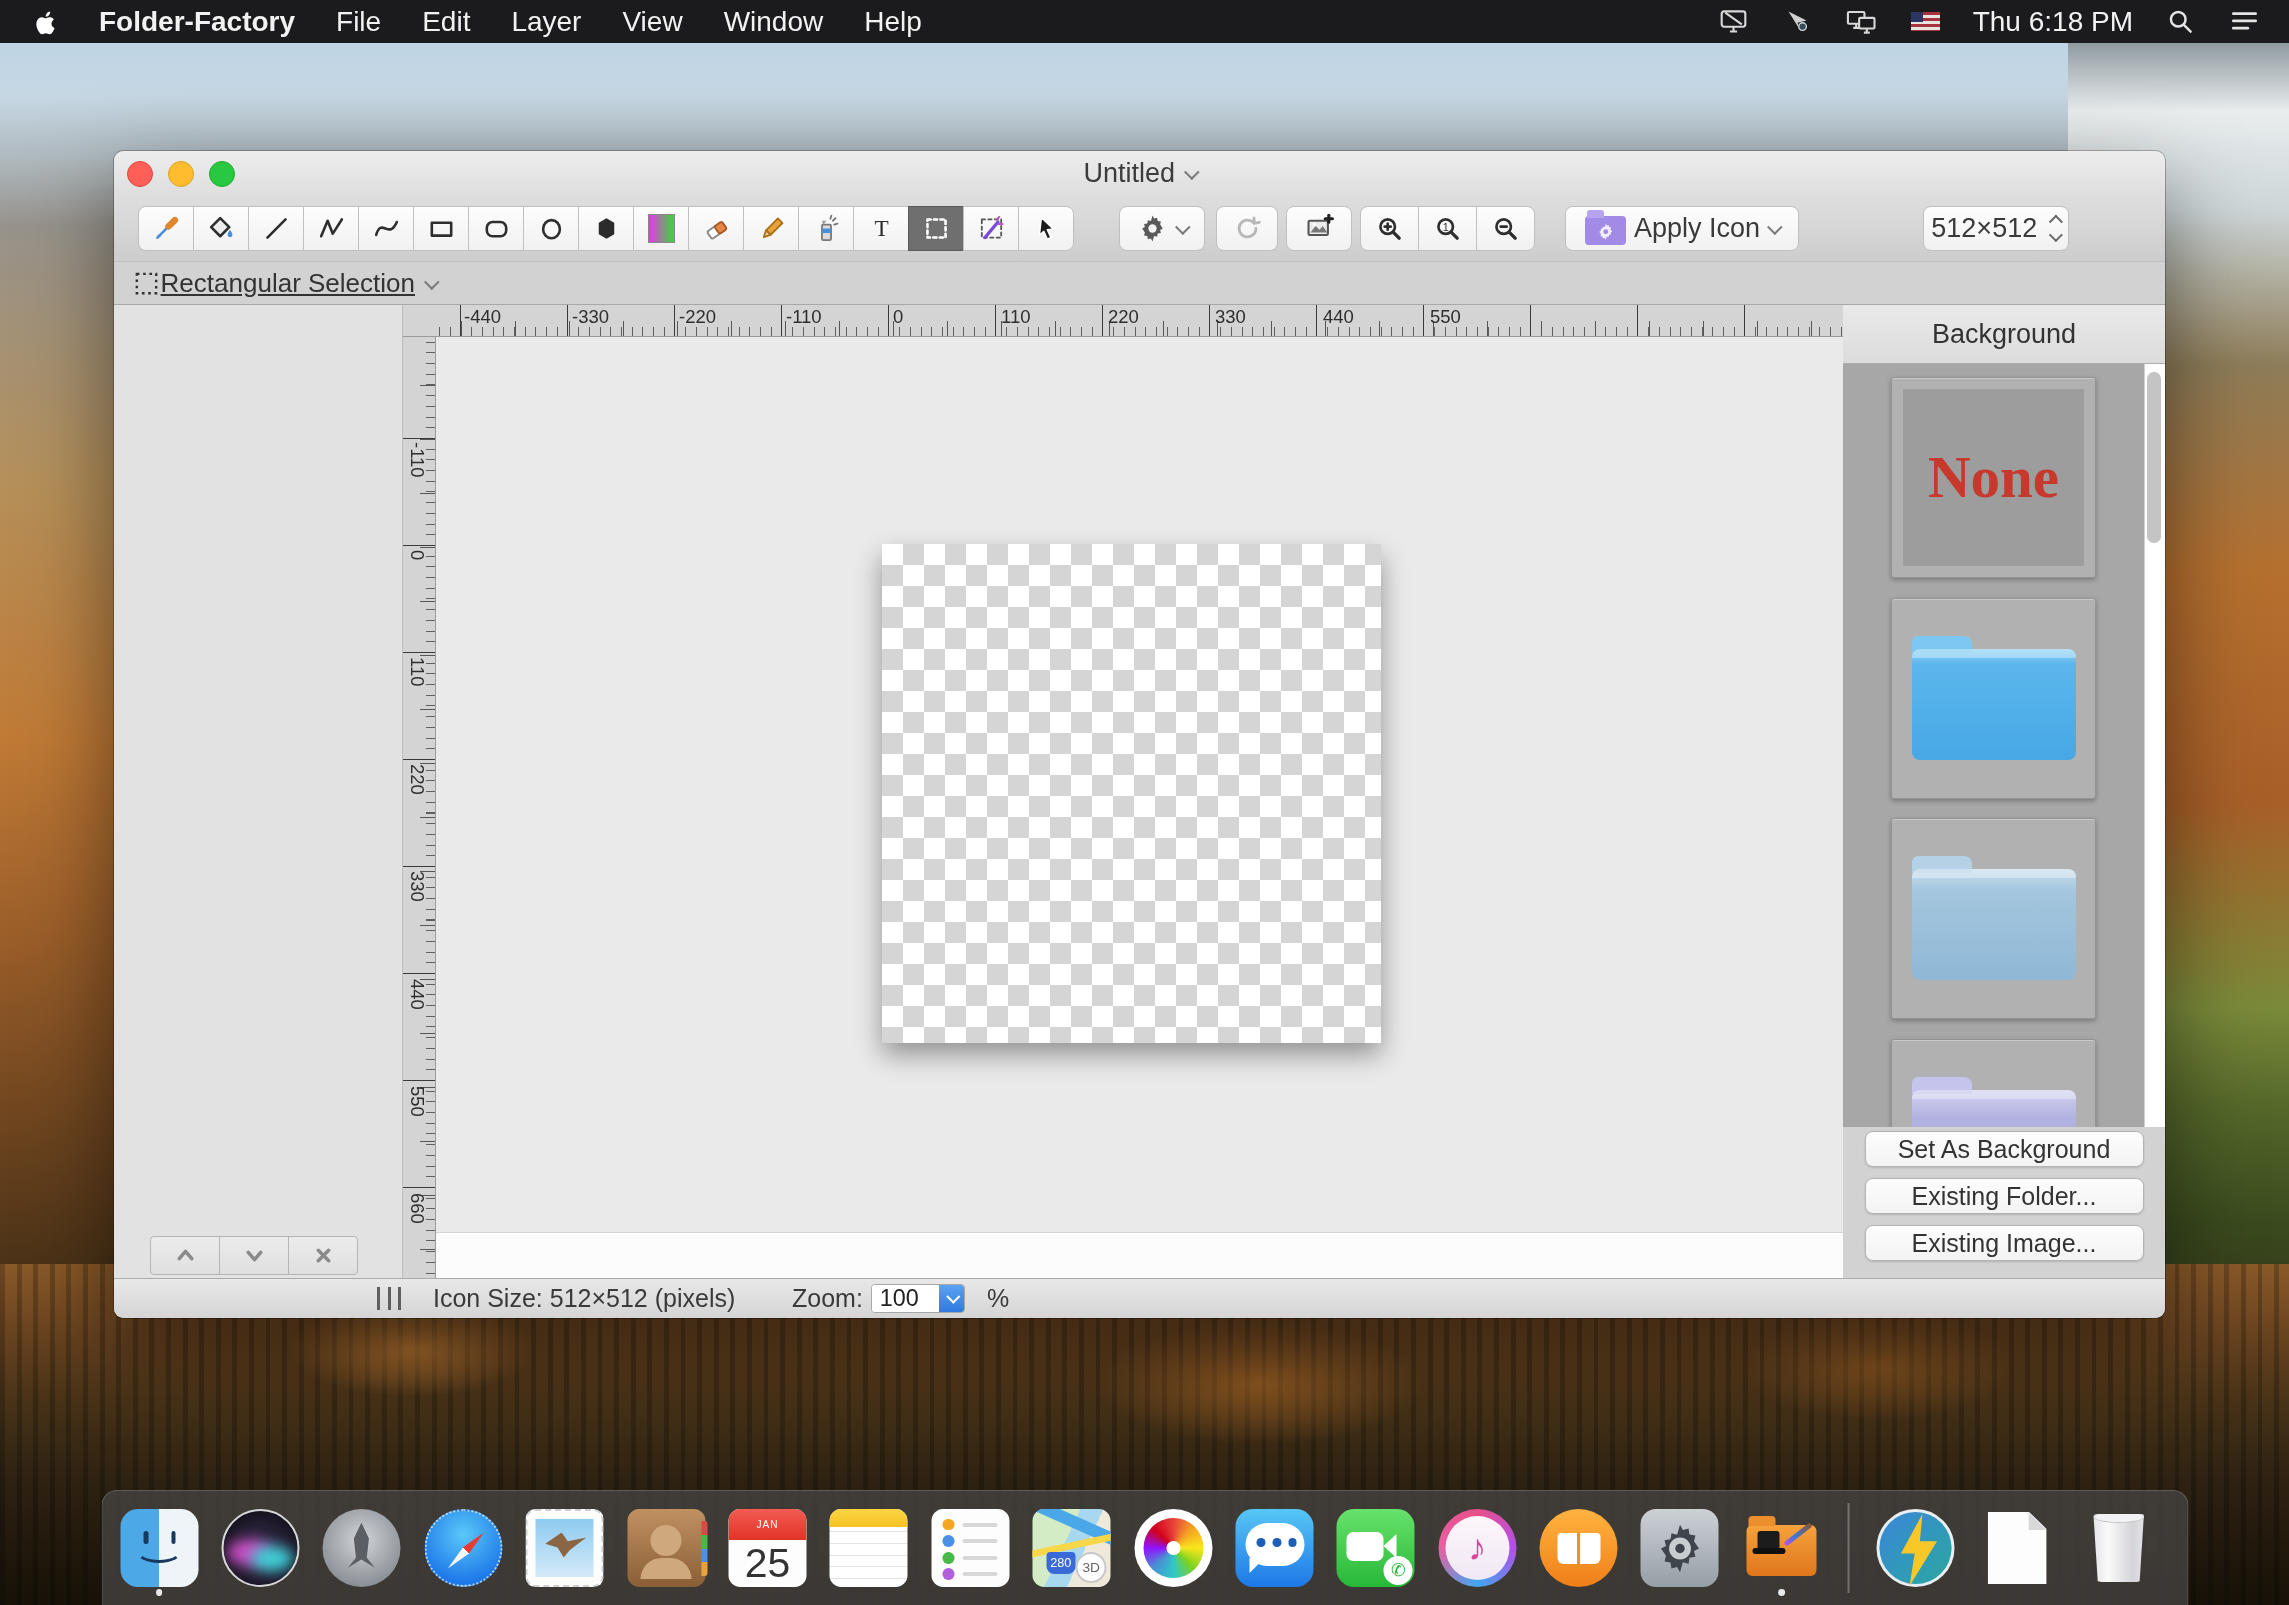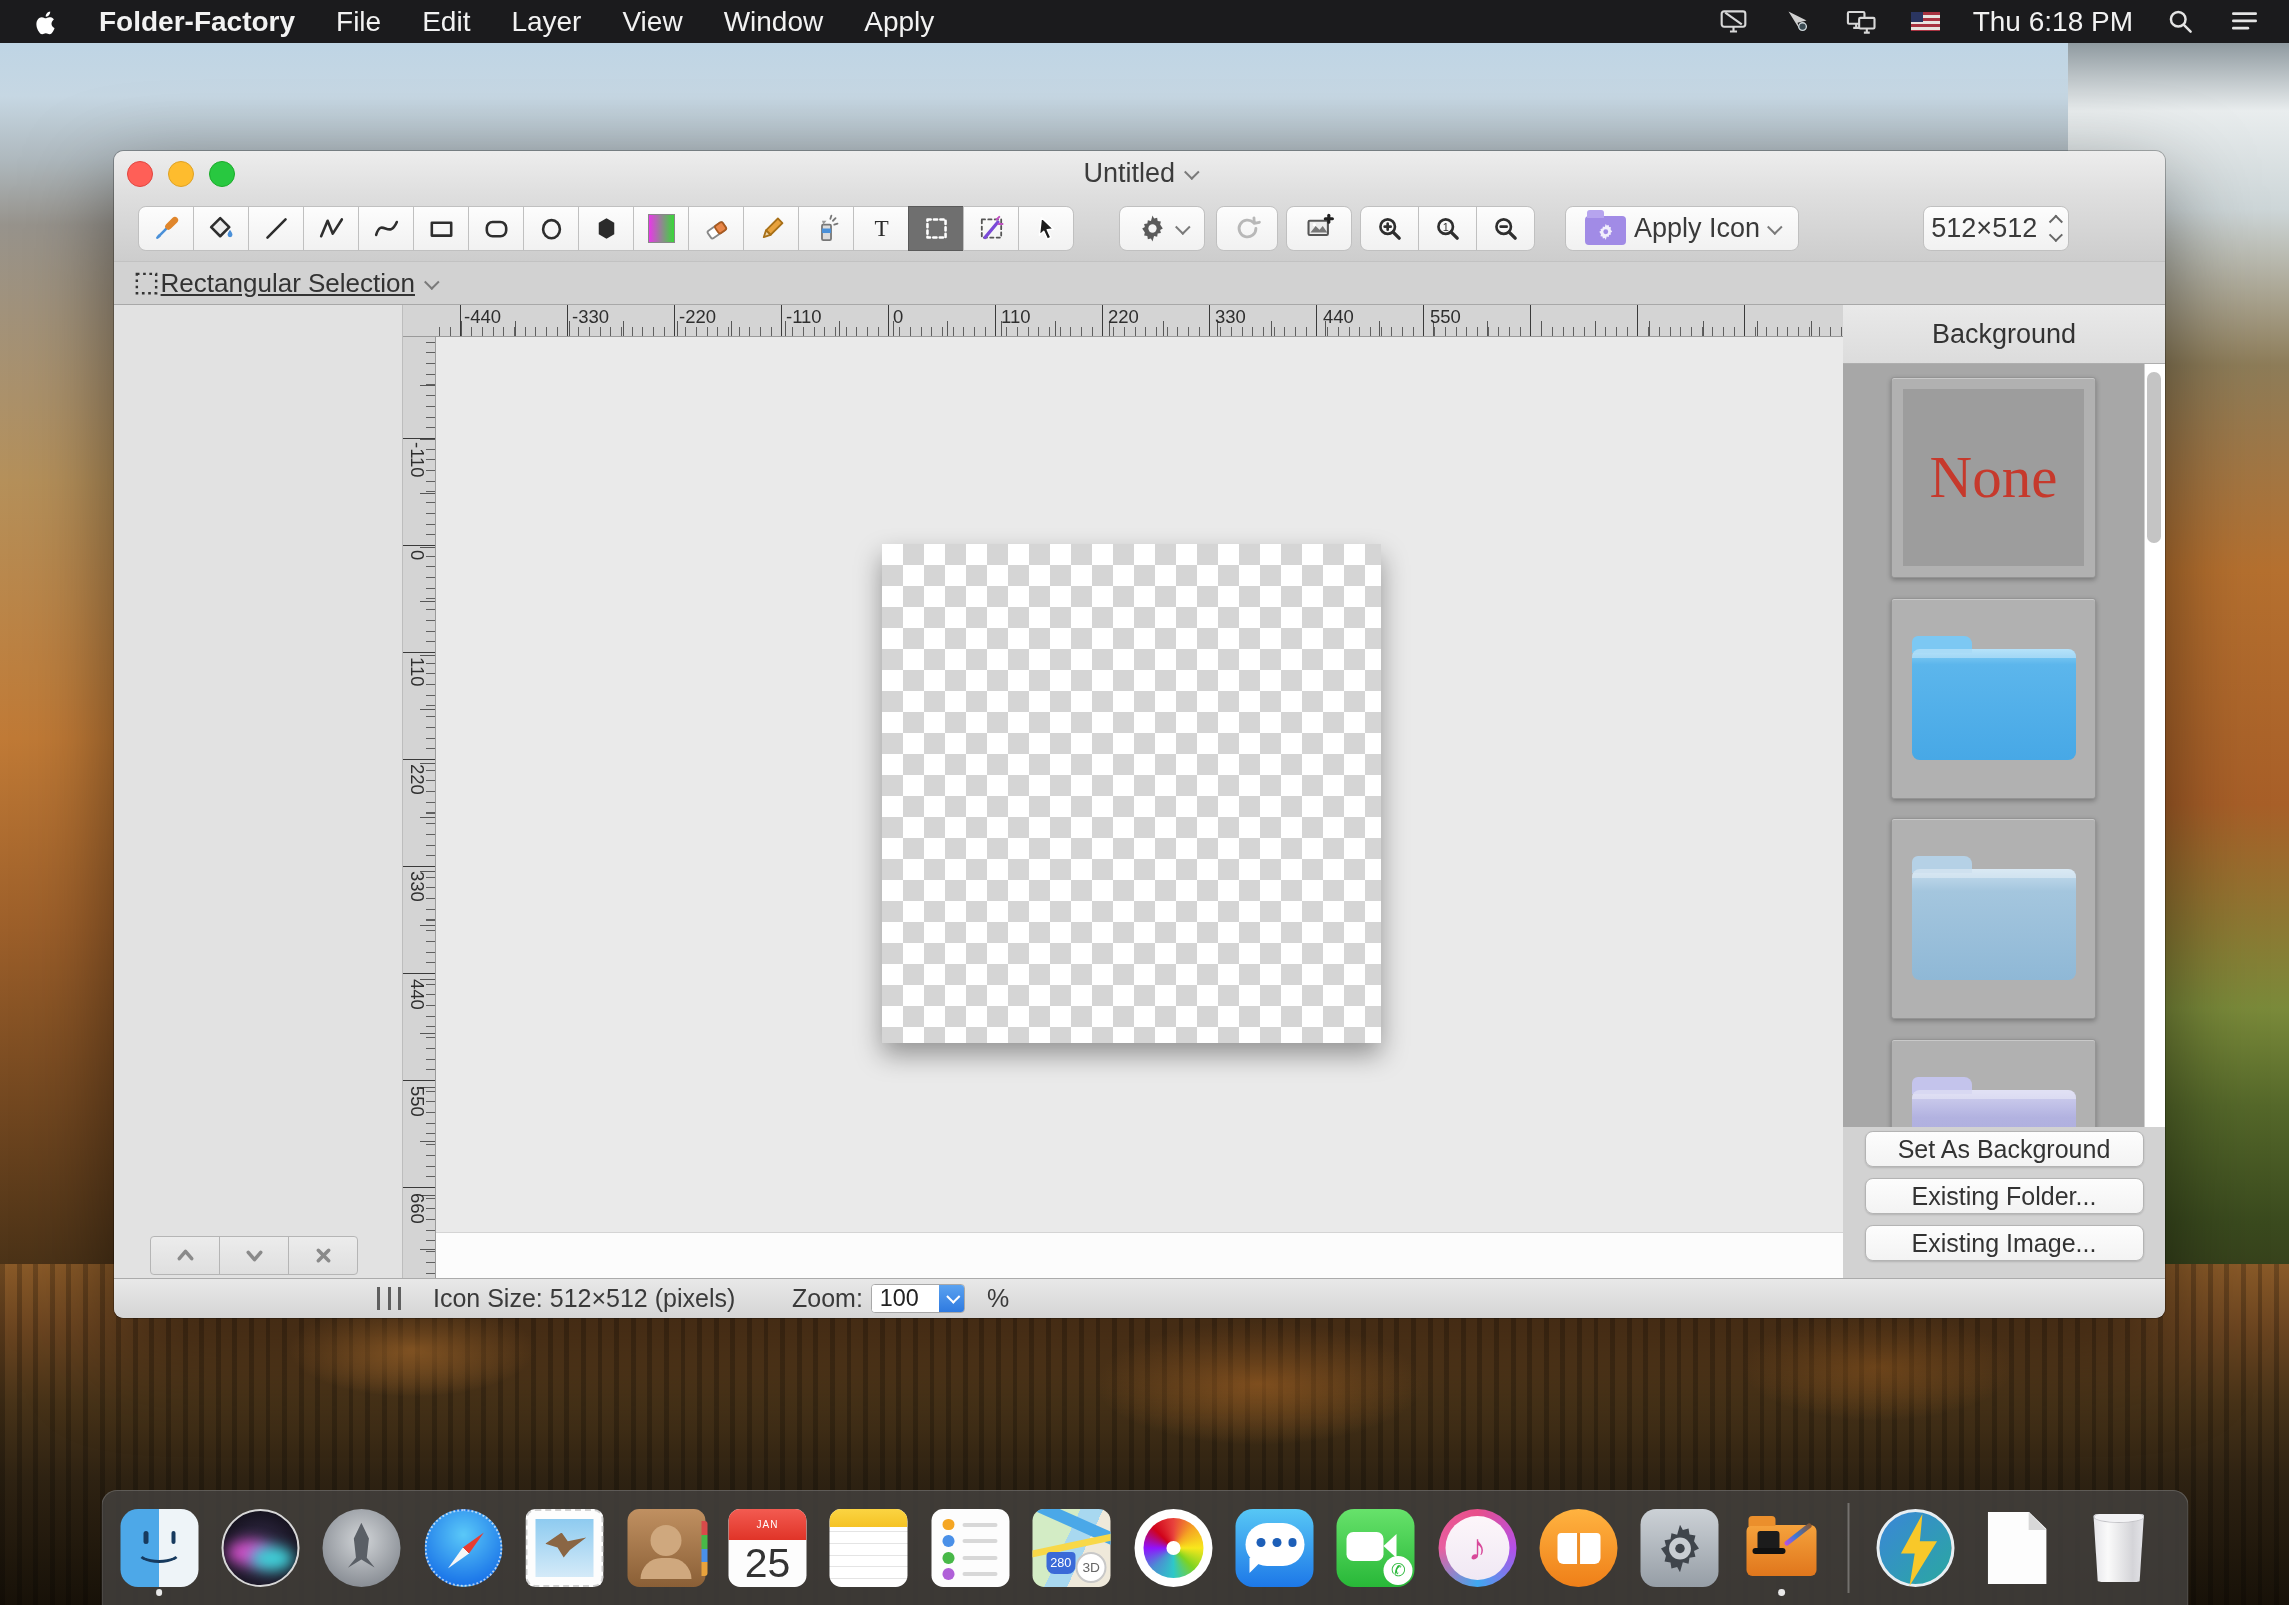--- a/index.html
+++ b/index.html
@@ -128,21 +128,21 @@
 .bg-panel{position:absolute;left:1729px;top:0;width:322px;height:973px;background:#d2d2d2;}
 .bg-header{position:absolute;left:0;top:0;right:0;height:59px;background:linear-gradient(180deg,#e9e9e9,#dcdcdc);
  border-bottom:1px solid #aeaeae;display:flex;align-items:center;justify-content:center;font-size:27px;color:#333;box-sizing:border-box;}
 .bg-list{position:absolute;left:0;top:59px;right:0;height:763px;background:#a7a7a7;overflow:hidden;}
 .bg-scroll{position:absolute;right:0;top:0;width:21.5px;height:763px;background:#fff;border-left:1px solid #d0d0d0;box-sizing:border-box;}
 .bg-thumb{position:absolute;left:2.9px;top:7.8px;width:13.7px;height:171px;border-radius:6.8px;background:#c4c4c4;}
 .card{position:absolute;left:48px;width:205px;height:201px;background:#b1b1b1;border:1px solid #949494;
  border-radius:2.9px;box-sizing:border-box;box-shadow:inset 0 1px 0 #c9c9c9,0 2px 4.9px rgba(0,0,0,.28);
  display:flex;align-items:center;justify-content:center;}
 .none-inner{width:181px;height:177px;background:#9d9d9d;display:flex;align-items:center;justify-content:center;}
-.none-txt{font-family:"Liberation Serif",serif;font-weight:400;font-size:59px;color:#c6392c;}
+.none-txt{font-family:"Liberation Serif",serif;font-weight:700;font-size:59px;color:#c6392c;}
 .fldr{position:relative;width:164px;height:111px;border-radius:7.8px;margin-top:11.7px;
  background:linear-gradient(180deg,#8ed3f7 0%,#5cb6ec 14%,#47a8e6 100%);--tab:#7cc8f3;}
 .fldr::before{content:"";position:absolute;top:-12.7px;left:0;width:60px;height:16.6px;border-radius:5.9px 7.8px 0 0;background:var(--tab);}
 .fldr::after{content:"";position:absolute;top:0;left:0;right:0;height:8.8px;border-radius:7.8px 7.8px 0 0;background:rgba(255,255,255,.35);}
 .fldr.light{background:linear-gradient(180deg,#c6ddee 0%,#a4c6de 20%,#8fb8d6 100%);--tab:#b5d1e6;}
 .fldr.purple{background:linear-gradient(180deg,#d2d2f0 0%,#b2b2e0 25%,#a5a5da 100%);--tab:#c4c4ec;}
 .bg-btn{position:absolute;left:21.5px;width:279px;height:36px;border:1px solid #b4b4b4;border-radius:7.8px;
  background:linear-gradient(180deg,#fdfdfd,#f3f3f3);display:flex;align-items:center;justify-content:center;
  font-size:25px;color:#333;box-sizing:border-box;box-shadow:0 1px 2px rgba(0,0,0,.15);}
 
@@ -287,21 +287,21 @@
               <path d="M13.7 5.1c.7-.8 1.1-1.9 1-3-1 0-2.1.7-2.8 1.5-.6.7-1.2 1.9-1 2.9 1.1.1 2.2-.6 2.8-1.4z"></path>
             </g>
           </svg>
       </span>
       <span class="mb-app">Folder-Factory</span>
       <span class="mb-item">File</span>
       <span class="mb-item">Edit</span>
       <span class="mb-item">Layer</span>
       <span class="mb-item">View</span>
       <span class="mb-item">Window</span>
-      <span class="mb-item">Apply</span>
+      <span class="mb-item">Help</span>
     </div>
     <div class="mb-right">
       <span class="mb-ico">
         <svg viewBox="0 0 26 22" width="31" height="26">
             <g fill="none" stroke="#d8d8d8" stroke-width="1.8">
               <rect x="3" y="2" width="20" height="13" rx="2"></rect>
               <path d="M10 19h6M13 15v4"></path>
               <path d="M6 3l14 10"></path>
             </g>
           </svg>

